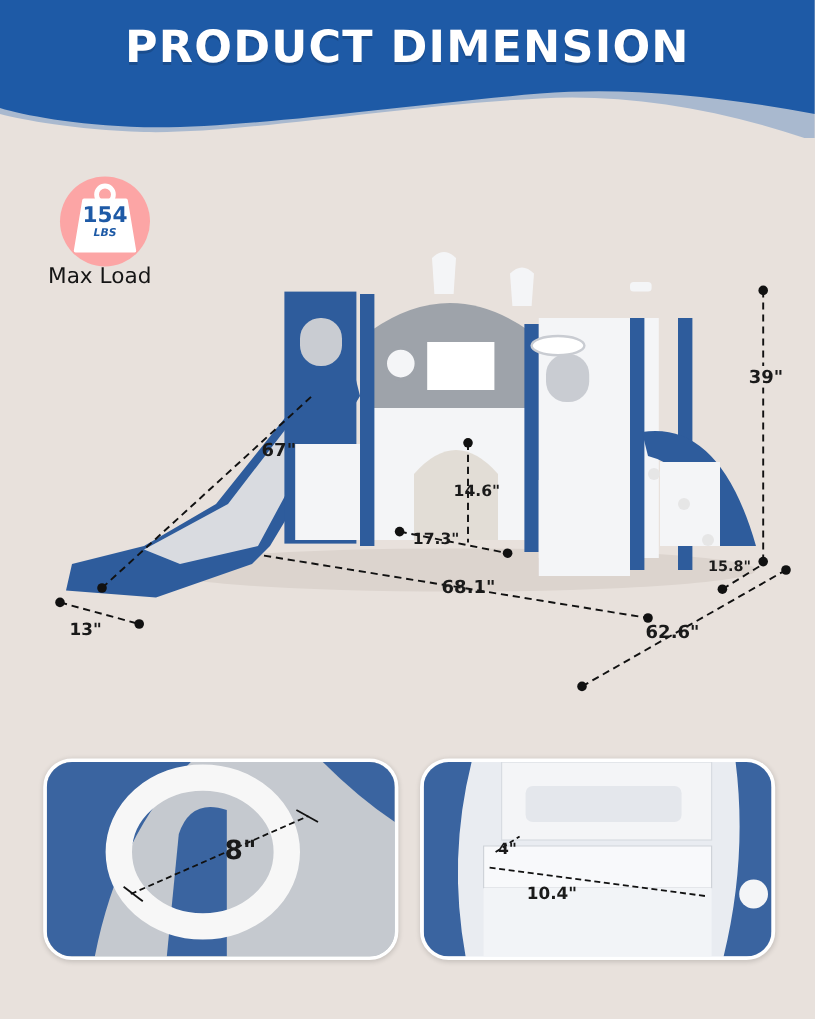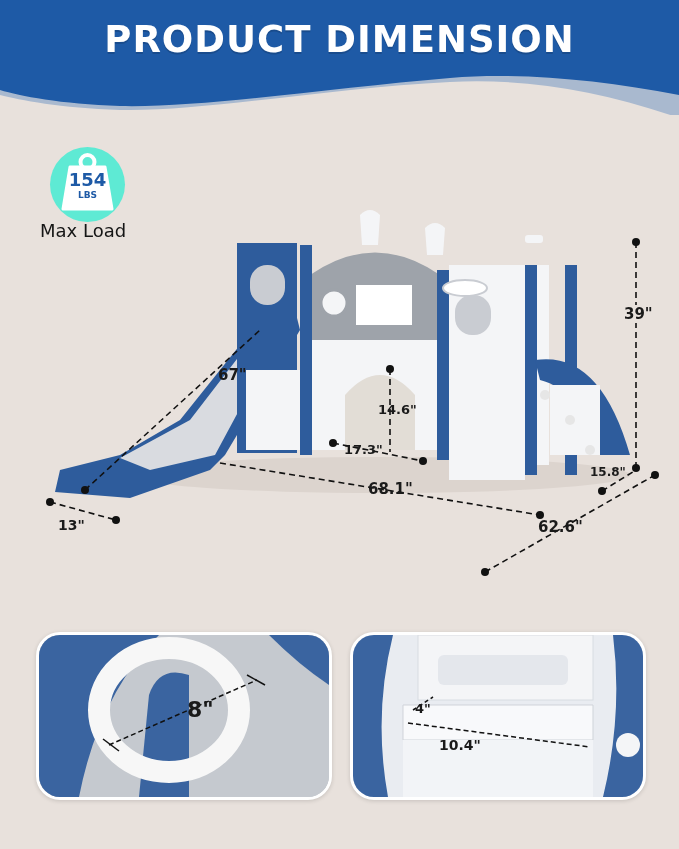--- a/index.html
+++ b/index.html
@@ -1,21 +1,21 @@
 <!DOCTYPE html>
 <html><head>
 <meta charset="utf-8">
 <style>
   html,body{margin:0;padding:0;}
   body{width:679px;height:849px;position:relative;overflow:hidden;background:#e8e1dc;font-family:"DejaVu Sans","Liberation Sans",sans-serif;}
   .header{position:absolute;left:0;top:0;width:619px;height:115px;}
   .header-title{position:absolute;left:0;top:18px;width:679px;text-align:center;color:#ffffff;font-weight:bold;font-size:37px;letter-spacing:1px;font-family:"DejaVu Sans",sans-serif;text-shadow:0 2px 0 rgba(0,0,0,.15);}
-  .badge{position:absolute;left:50px;top:147px;width:75px;height:75px;border-radius:50%;background:#5eead4;}
+  .badge{position:absolute;left:50px;top:147px;width:75px;height:75px;border-radius:50%;background:#fca5a5;}
   .badge-num{position:absolute;left:0;top:22px;width:75px;text-align:center;color:#1e5aa6;font-weight:bold;font-size:18px;z-index:2;}
-  .badge-unit{position:absolute;left:0;top:43px;width:75px;text-align:center;color:#1e5aa6;font-weight:bold;font-size:9px;z-index:2;}
+  .badge-unit{position:absolute;left:0;top:43px;width:75px;text-align:center;color:#1e5aa6;font-weight:bold;font-size:9px;z-index:2;font-style:italic;}
   .max-load{position:absolute;left:40px;top:220px;font-size:18px;font-weight:normal;color:#151515;}
   .dim{position:absolute;font-size:14px;color:#1a1a1a;font-weight:bold;}
   .dim.lg{font-size:15px;}
   .panel{position:absolute;top:632px;height:162px;border-radius:24px;border:3px solid #ffffff;overflow:hidden;box-shadow:0 1px 4px rgba(0,0,0,.15);}
   .p1{left:36px;width:290px;background:#bcc2c9;}
   .p2{left:350px;width:290px;background:#e8ecf2;}
   .detail-label{position:absolute;font-weight:bold;color:#1a1a1a;}
 </style>
 </head>
 <body>

